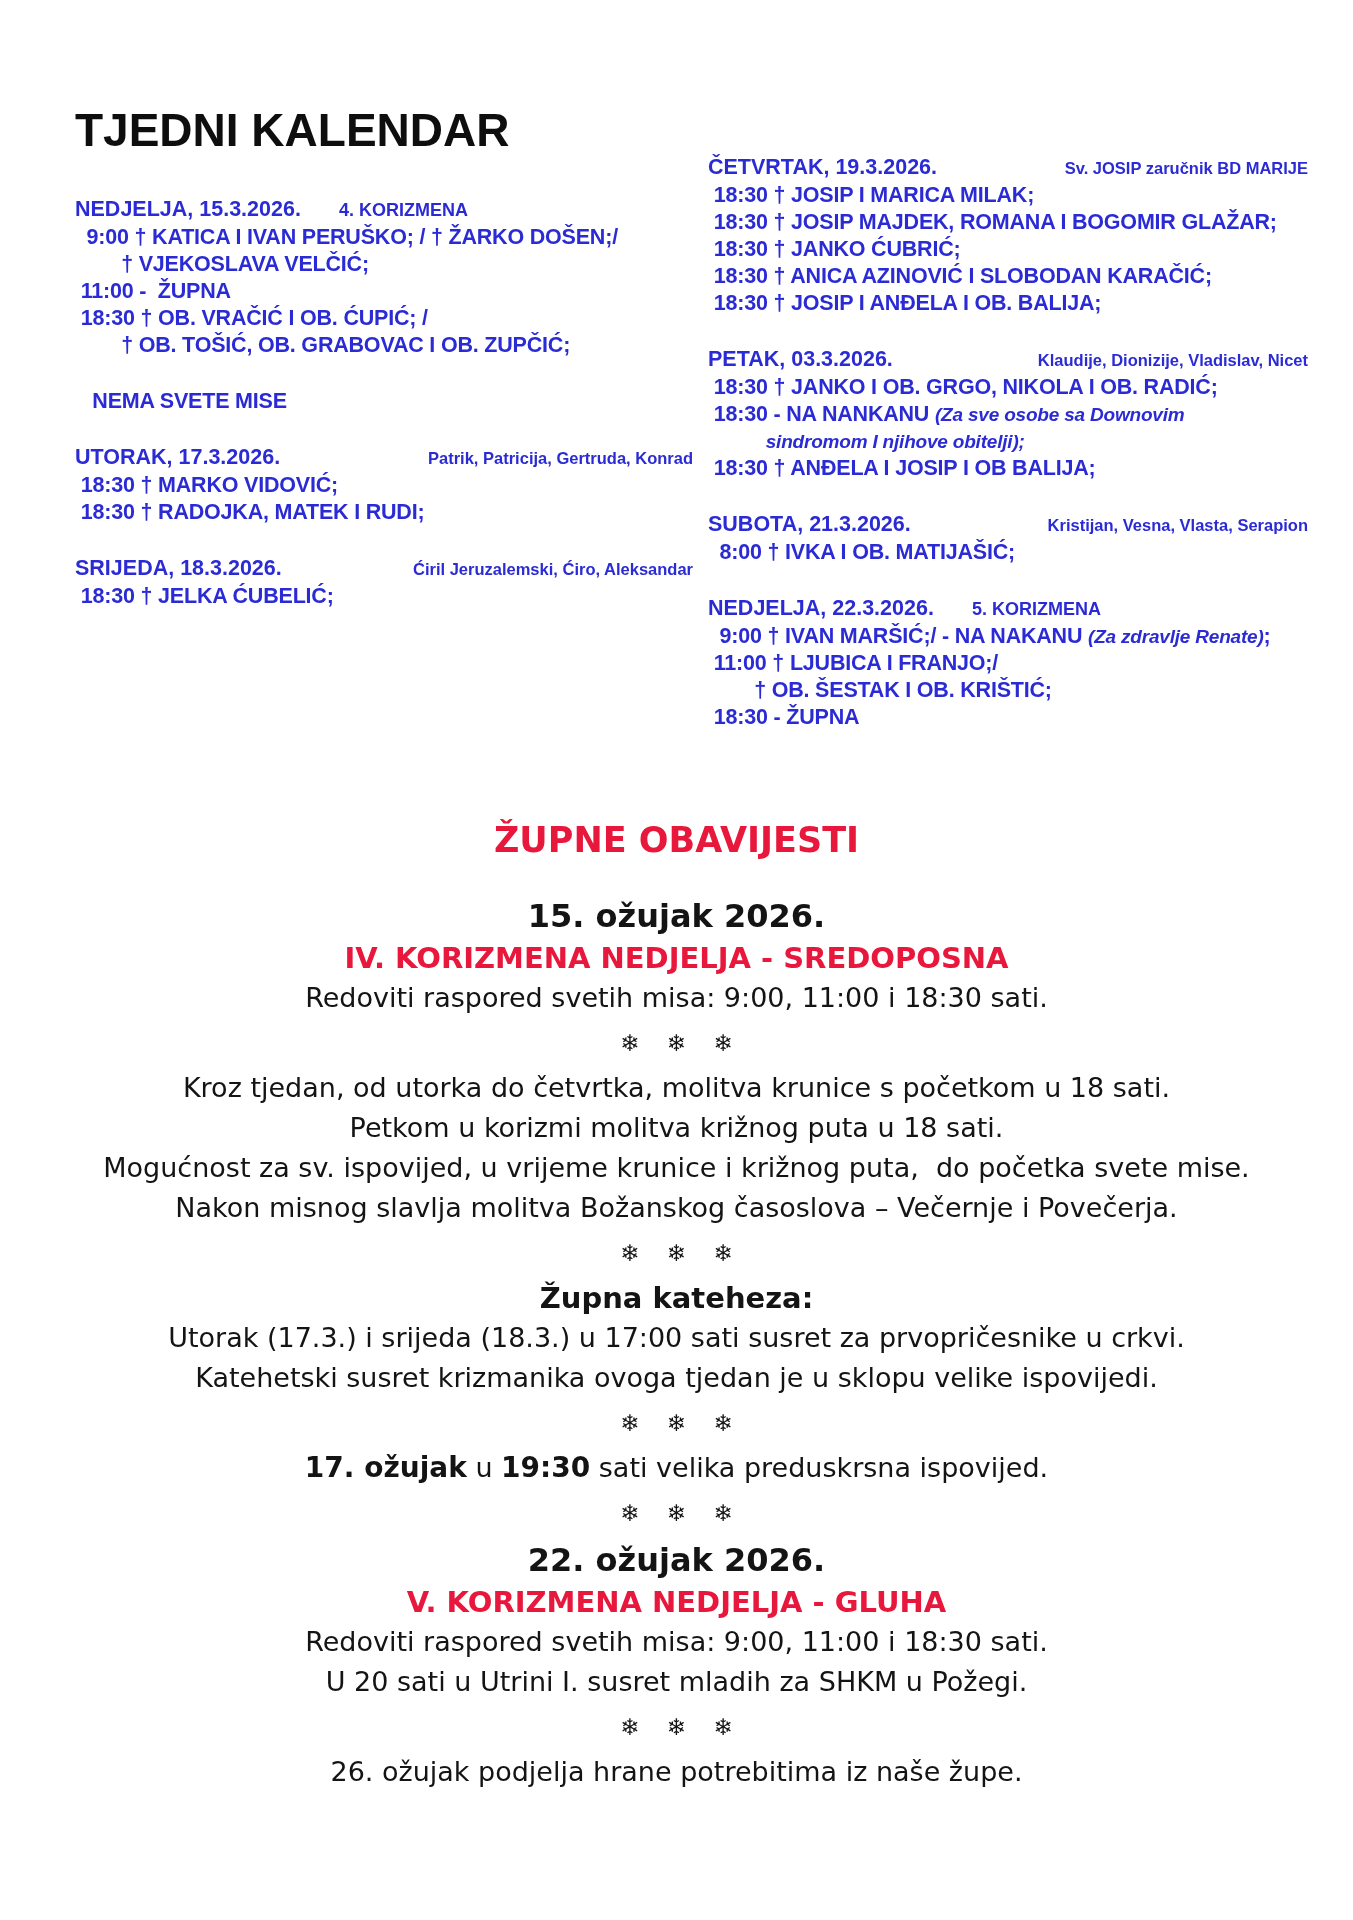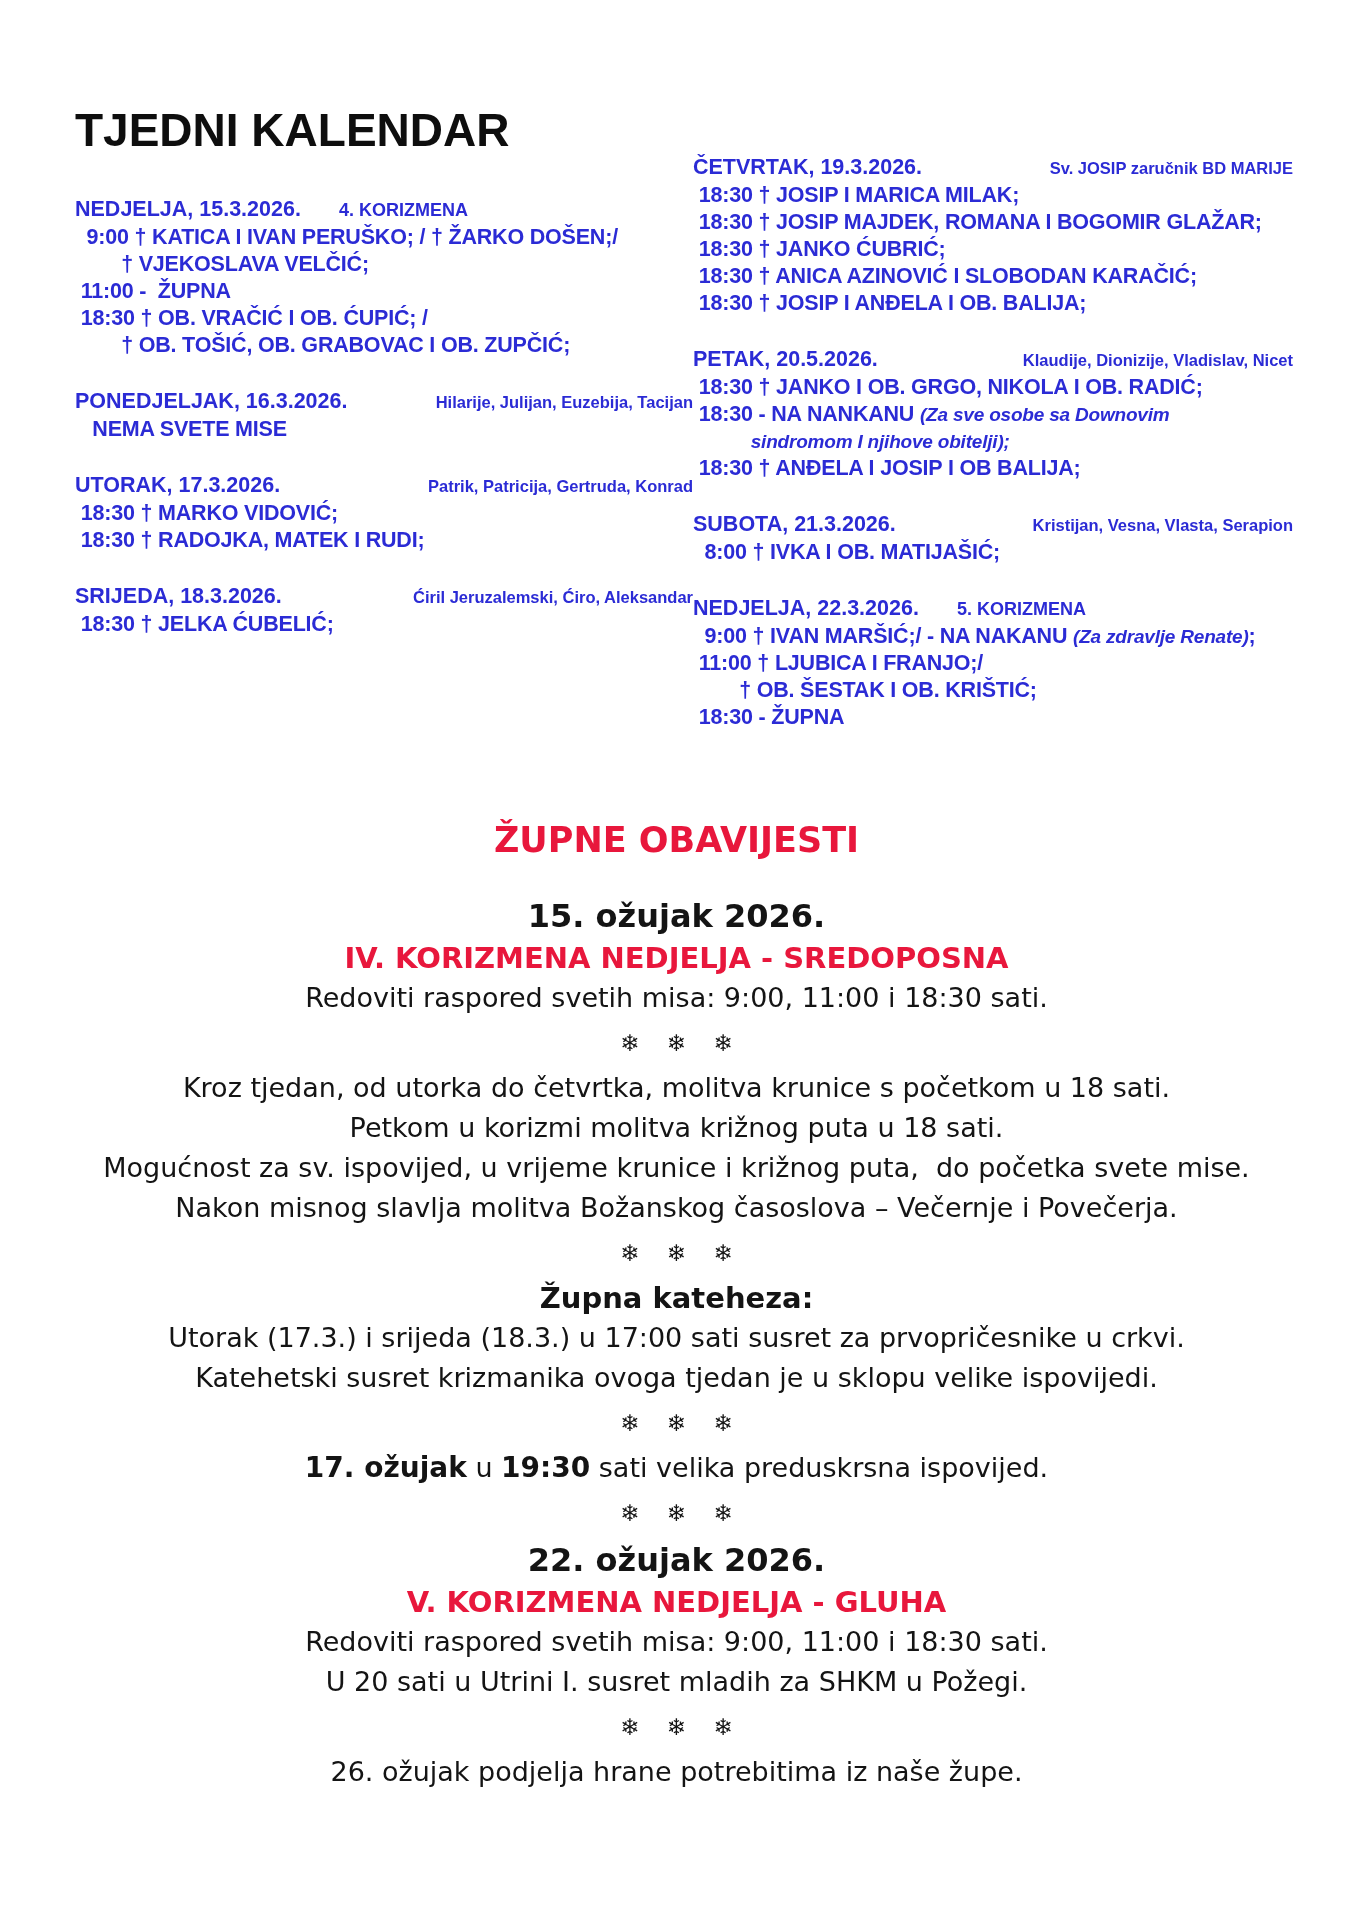--- a/index.html
+++ b/index.html
@@ -3,21 +3,21 @@
 <meta charset="utf-8">
 <style>
   html,body{margin:0;padding:0;background:#ffffff;}
   body{width:1353px;height:1920px;overflow:hidden;font-family:"Liberation Sans",sans-serif;}
   .page{position:relative;width:1353px;height:1920px;overflow:hidden;background:#ffffff;}
 
   
   .cal{display:flex;padding:104px 60px 0 75px;color:#2b2bd5;font-weight:bold;}
   .col{flex:none;}
   .col-left{width:618px;}
-  .col-right{width:600px;margin-left:0;margin-top:50px;}
+  .col-right{width:600px;margin-left:15px;margin-top:50px;}
   .title{color:#0e0e0e;font-size:46px;line-height:52px;font-weight:bold;margin:0 0 40px 0;letter-spacing:0;}
   .section{margin-bottom:29px;}
   .day-header{display:flex;align-items:baseline;font-size:21.5px;line-height:27px;white-space:nowrap;}
   .day-saints{margin-left:auto;font-size:16.5px;}
   .day-note{margin-left:38px;font-size:18px;}
   .cal-line{font-size:21.5px;line-height:27px;white-space:pre;letter-spacing:-0.2px;}
   .cal-line .it{font-style:italic;font-size:19px;}
 
   
   .ann{margin-top:60px;text-align:center;color:#141414;font-family:"DejaVu Sans",sans-serif;padding:0 36px;}
@@ -44,24 +44,20 @@
               <span>NEDJELJA, 15.3.2026.</span>
               <span class="day-note">4. KORIZMENA</span>
             </div>
             <div class="cal-line"><span>  9:00 † KATICA I IVAN PERUŠKO; / † ŽARKO DOŠEN;/</span></div>
             <div class="cal-line"><span>        † VJEKOSLAVA VELČIĆ;</span></div>
             <div class="cal-line"><span> 11:00 -  ŽUPNA</span></div>
             <div class="cal-line"><span> 18:30 † OB. VRAČIĆ I OB. ĆUPIĆ; /</span></div>
             <div class="cal-line"><span>        † OB. TOŠIĆ, OB. GRABOVAC I OB. ZUPČIĆ;</span></div>
           </div>
           <div class="section">
-            <div class="day-header">
-              <span>PONEDJELJAK, 16.3.2026.</span>
-              <span class="day-saints">Hilarije, Julijan, Euzebija, Tacijan</span>
-            </div>
             <div class="cal-line"><span>   NEMA SVETE MISE</span></div>
           </div>
           <div class="section">
             <div class="day-header">
               <span>UTORAK, 17.3.2026.</span>
               <span class="day-saints">Patrik, Patricija, Gertruda, Konrad</span>
             </div>
             <div class="cal-line"><span> 18:30 † MARKO VIDOVIĆ;</span></div>
             <div class="cal-line"><span> 18:30 † RADOJKA, MATEK I RUDI;</span></div>
           </div>
@@ -82,21 +78,21 @@
               <span class="day-saints">Sv. JOSIP zaručnik BD MARIJE</span>
             </div>
             <div class="cal-line"><span> 18:30 † JOSIP I MARICA MILAK;</span></div>
             <div class="cal-line"><span> 18:30 † JOSIP MAJDEK, ROMANA I BOGOMIR GLAŽAR;</span></div>
             <div class="cal-line"><span> 18:30 † JANKO ĆUBRIĆ;</span></div>
             <div class="cal-line"><span> 18:30 † ANICA AZINOVIĆ I SLOBODAN KARAČIĆ;</span></div>
             <div class="cal-line"><span> 18:30 † JOSIP I ANĐELA I OB. BALIJA;</span></div>
           </div>
           <div class="section">
             <div class="day-header">
-              <span>PETAK, 20.5.2026.</span>
+              <span>PETAK, 03.3.2026.</span>
               <span class="day-saints">Klaudije, Dionizije, Vladislav, Nicet</span>
             </div>
             <div class="cal-line"><span> 18:30 † JANKO I OB. GRGO, NIKOLA I OB. RADIĆ;</span></div>
             <div class="cal-line"><span> 18:30 - NA NANKANU </span><span class="it">(Za sve osobe sa Downovim</span></div>
             <div class="cal-line"><span>          </span><span class="it">sindromom I njihove obitelji);</span></div>
             <div class="cal-line"><span> 18:30 † ANĐELA I JOSIP I OB BALIJA;</span></div>
           </div>
           <div class="section">
             <div class="day-header">
               <span>SUBOTA, 21.3.2026.</span>

